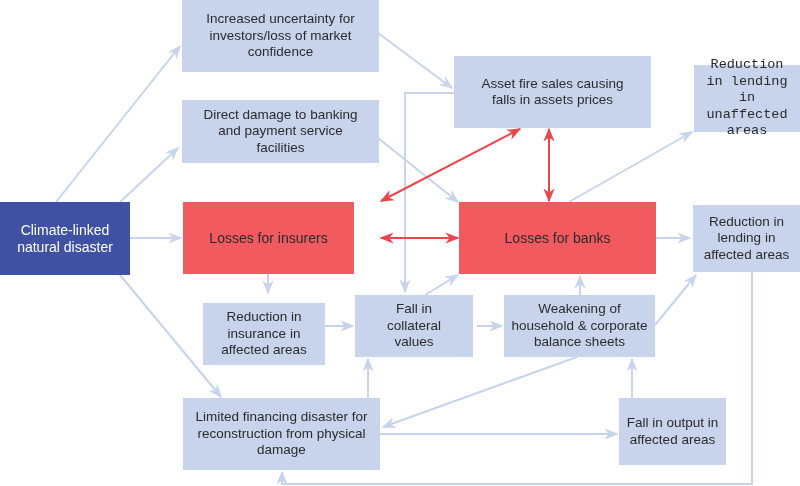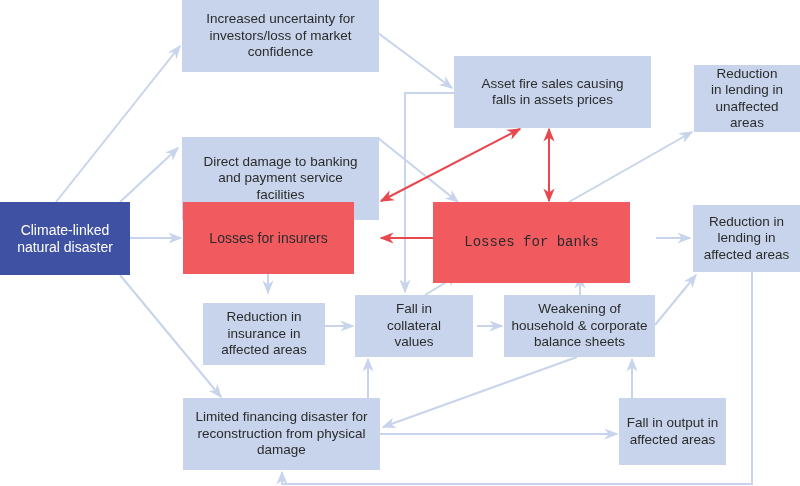--- a/index.html
+++ b/index.html
@@ -46,23 +46,23 @@
   </g>
   <g stroke="#e8474d" stroke-width="2" fill="none">
     <line x1="381" y1="201" x2="520" y2="129" marker-start="url(#ar)" marker-end="url(#ar)"></line>
     <line x1="381" y1="238" x2="458" y2="238" marker-start="url(#ar)" marker-end="url(#ar)"></line>
     <line x1="549" y1="129" x2="549" y2="201" marker-start="url(#ar)" marker-end="url(#ar)"></line>
   </g>
 </svg>
 
 <div class="box dark" style="left:0;top:202px;width:130px;height:73px;">Climate-linked natural disaster</div>
 <div class="box lb" style="left:182px;top:0;width:197px;height:72px;">Increased uncertainty for investors/loss of market confidence</div>
-<div class="box lb" style="left:182px;top:100px;width:197px;height:83px;padding:14px 14px;margin-top:37px;">Direct damage to banking and payment service facilities</div>
+<div class="box lb" style="left:182px;top:100px;width:197px;height:63px;padding:14px 14px;">Direct damage to banking and payment service facilities</div>
 <div class="box lb" style="left:454px;top:56px;width:197px;height:72px;padding:0 14px;text-align:center;">Asset fire sales causing falls in assets prices</div>
-<div class="box lb" style="left:694px;top:65px;width:106px;height:67px;padding:0 16px;">Reduction in lending in unaffected areas</div>
+<div class="box lb" style="left:694px;top:65px;width:106px;height:67px;padding:0 16px;font-family:Liberation Mono, monospace;">Reduction in lending in unaffected areas</div>
 <div class="box red" style="left:183px;top:202px;width:171px;height:72px;">Losses for insurers</div>
-<div class="box red" style="left:433px;top:202px;width:197px;height:81px;font-family:Liberation Mono, monospace;">Losses for banks</div>
+<div class="box red" style="left:459px;top:202px;width:197px;height:72px;">Losses for banks</div>
 <div class="box lb" style="left:693px;top:205px;width:107px;height:67px;padding:0 6px;">Reduction in lending in affected areas</div>
 <div class="box lb" style="left:203px;top:303px;width:122px;height:62px;padding:0 14px;">Reduction in insurance in affected areas</div>
 <div class="box lb" style="left:355px;top:295px;width:118px;height:62px;padding:16px 30px;">Fall in collateral values</div>
 <div class="box lb" style="left:504px;top:295px;width:151px;height:62px;">Weakening of household &amp; corporate balance sheets</div>
 <div class="box lb" style="left:183px;top:398px;width:197px;height:72px;">Limited financing disaster for reconstruction from physical damage</div>
 <div class="box lb" style="left:619px;top:398px;width:107px;height:67px;padding:0 0;">Fall in output in affected areas</div>
 
 </body></html>

